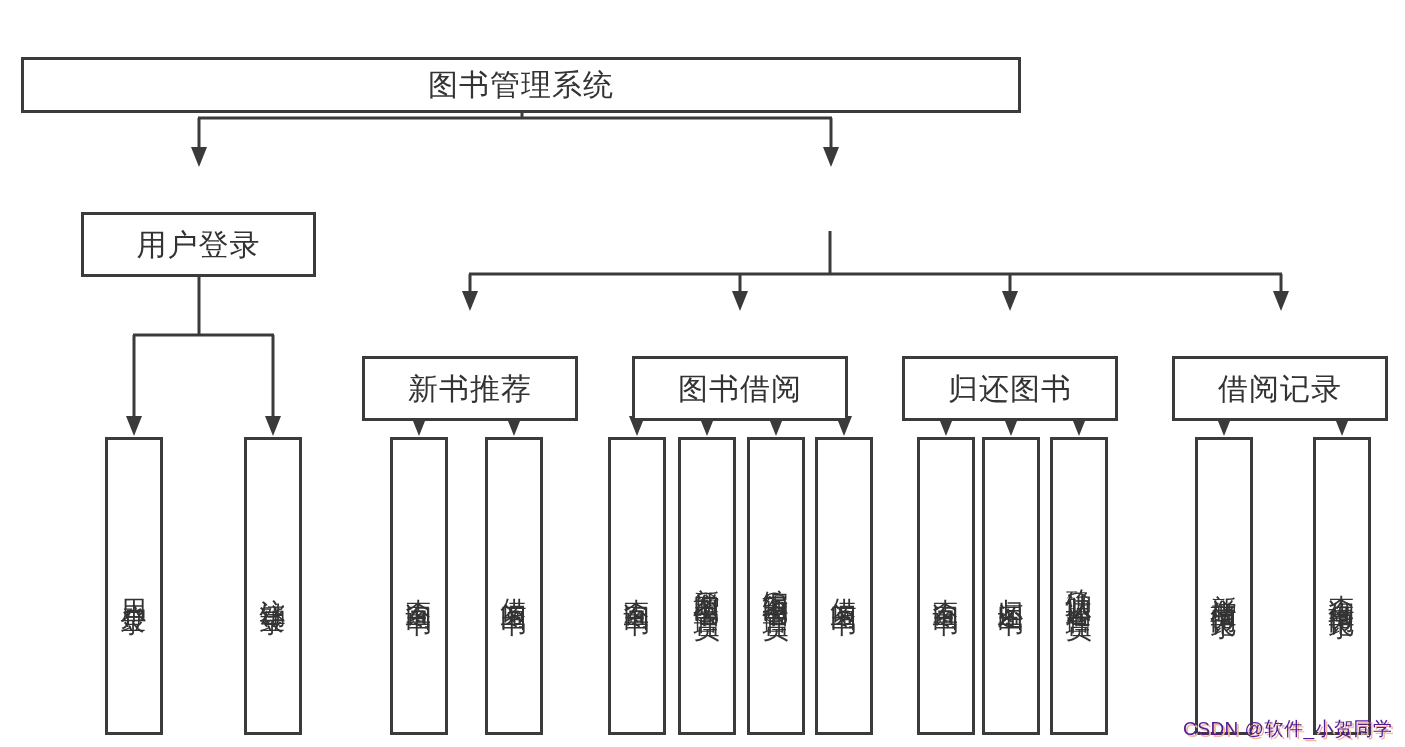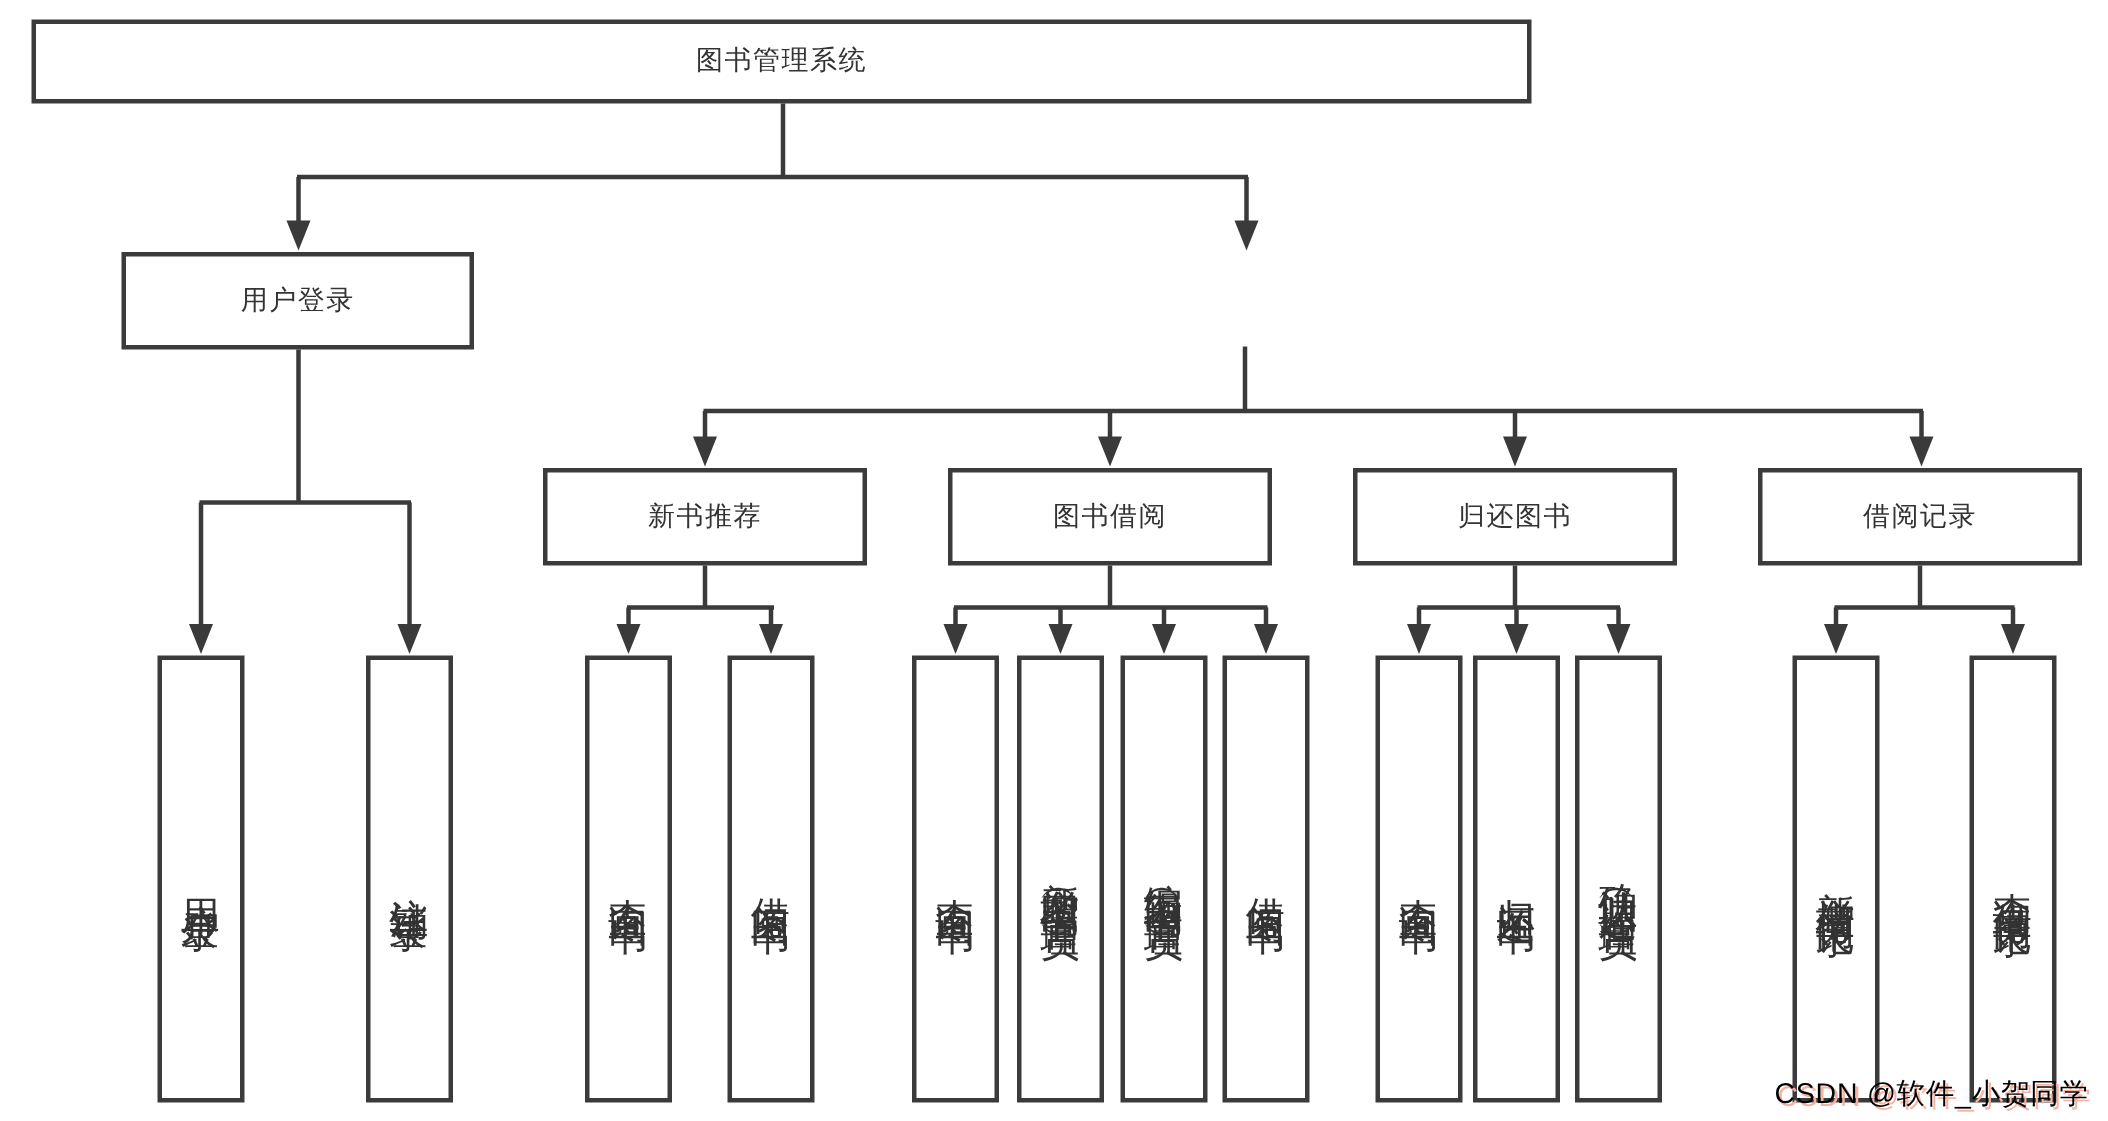--- a/index.html
+++ b/index.html
@@ -9,29 +9,29 @@
   }
   svg.wires { position:absolute; left:0; top:0; }
   svg.wires line { stroke:#3a3a3a; stroke-width:3; }
   svg.wires polygon { fill:#3a3a3a; stroke:none; }
   .box {
     position:absolute; box-sizing:border-box; background:#ffffff;
     border:3px solid #3b3b3b; color:#333333;
     display:flex; align-items:center; justify-content:center;
     text-align:center;
   }
-  .hbox { font-size:18px; letter-spacing:1px; line-height:1.2; }
+  .hbox { font-size:30px; letter-spacing:1px; line-height:1.2;margin-top:44px; }
   .vbox {
     top:437px; width:58px; height:298px;
     font-size:26px; letter-spacing:4px; line-height:1;
     writing-mode:vertical-rl; text-orientation:mixed;
   }
   .watermark {
     position:absolute; left:1183px; top:716px; white-space:nowrap;
-    font-size:19px; letter-spacing:0.5px; color:#000000;
+    font-size:19px; letter-spacing:0.5px; color:#4c1d95;
     text-shadow:2px 2px 0 #f5b1a1;
   }
 </style>
 </head>
 <body>
 
 <div class="canvas">
 
   <svg class="wires" width="1405" height="747">
 

